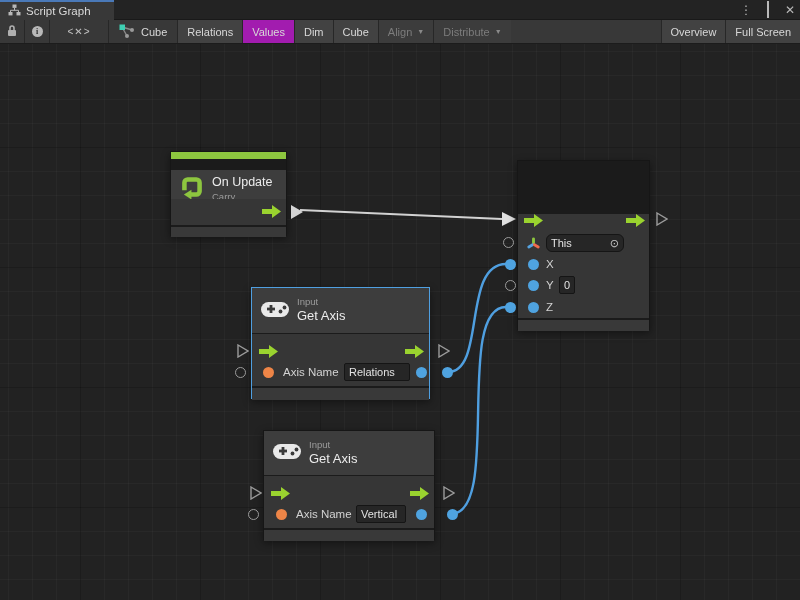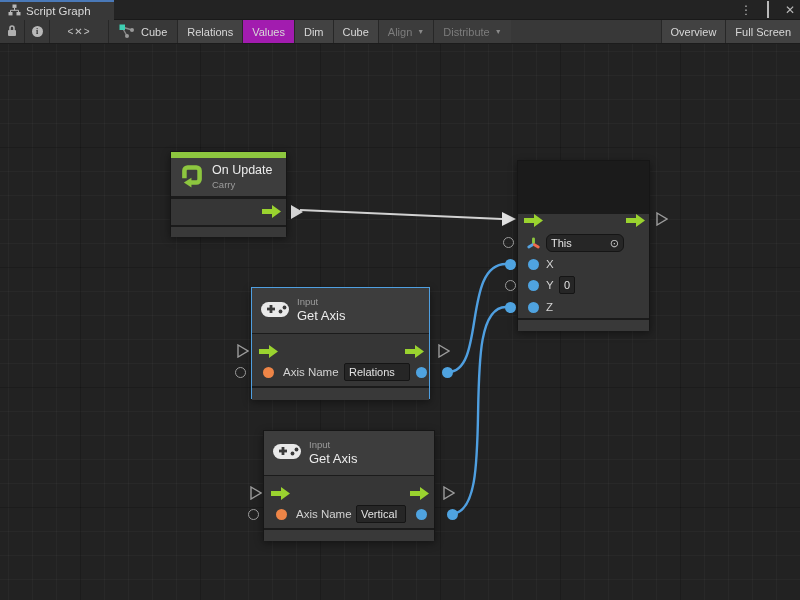--- a/index.html
+++ b/index.html
@@ -158,21 +158,21 @@
       <path d="M300,166 L502,175" stroke="#d3d3d3" stroke-width="2" fill="none"></path>
       <polygon points="502,168 516,175 502,182" fill="#e0e0e0"></polygon>
 
       <path d="M448,328 C486,328 462,220 506,220" stroke="#4f9fe0" stroke-width="2.4" fill="none"></path>
 
       <path d="M451,470 C502,470 454,263 506,263" stroke="#4f9fe0" stroke-width="2.4" fill="none"></path>
     </svg>
 
     <div class="node" style="left:170px; top:107px; width:117px; height:85px;">
       <div class="greenbar"></div>
-      <div class="node-header" style="top:6px; height:38px;">
+      <div class="node-header" style="top:18px; height:38px;">
         <span>
           <svg width="26" height="26" viewBox="0 0 24 24">
             <path d="M5,15 V8 a3,3 0 0 1 3,-3 h8 a3,3 0 0 1 3,3 v8 a3,3 0 0 1 -3,3 h-5" stroke="#8dc63f" stroke-width="4.2" fill="none" stroke-linejoin="round"></path>
             <polygon points="11.5,14.5 11.5,23.5 4.5,19" fill="#8dc63f"></polygon>
           </svg>
         </span>
         <span class="hdr-text">
           <span class="hdr-title" style="font-size:12.5px">On Update</span>
           <span class="hdr-cat">Carry</span>
         </span>

